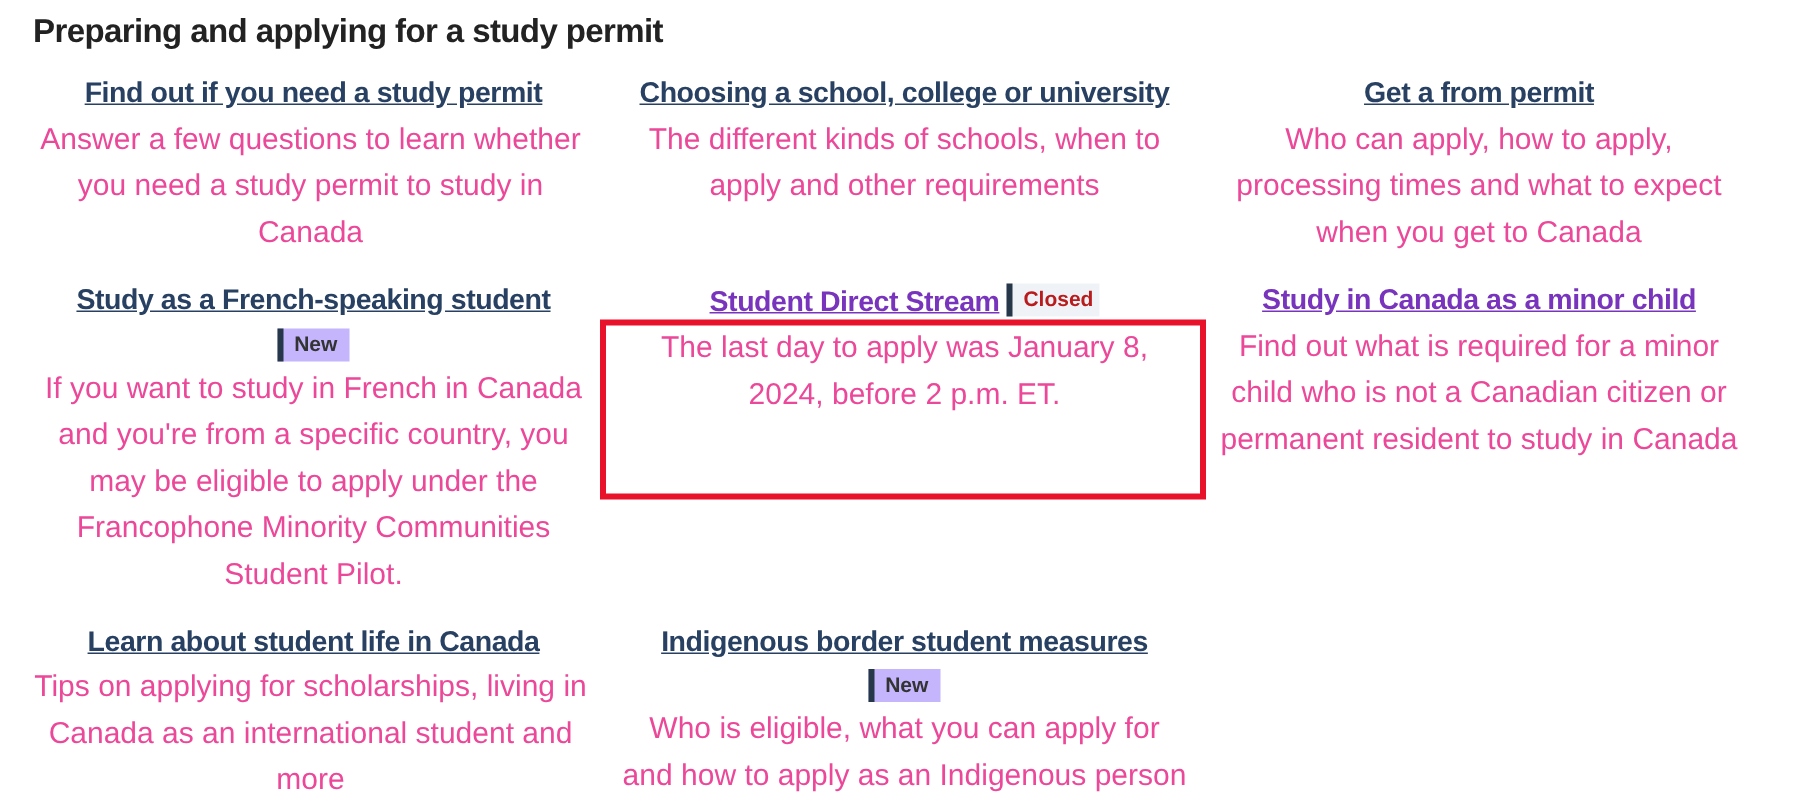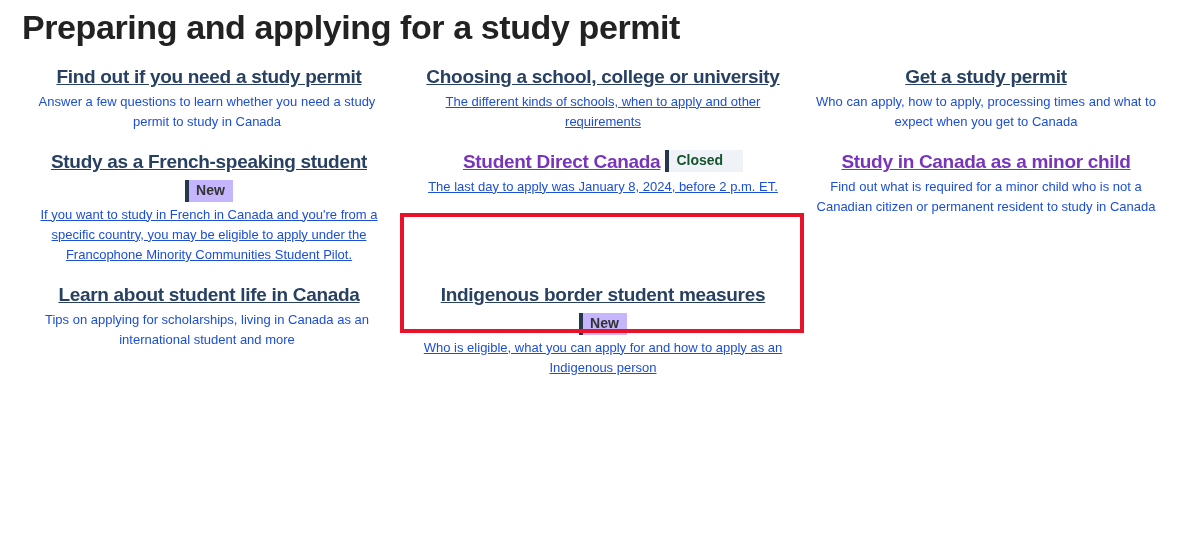--- a/index.html
+++ b/index.html
@@ -16,21 +16,21 @@
   }
   .page {
     position: relative;
     width: 1198px;
     height: 540px;
     box-sizing: border-box;
     padding: 0 18px;
   }
   .page-title {
     font-family: "Liberation Sans", sans-serif;
-    font-size: 34px;
+    font-size: 22px;
     font-weight: bold;
     color: #222222;
     letter-spacing: -0.4px;
     margin: 8px 0 18px 4px;
     line-height: 1.15;
   }
   .grid {
     display: grid;
     grid-template-columns: 396px 396px 1fr;
     column-gap: 0px;
@@ -51,48 +51,48 @@
     letter-spacing: -0.3px;
     line-height: 1.25;
     display: inline;
     cursor: pointer;
   }
   .card-link.visited {
     color: #7834bc;
   }
   .desc {
     font-family: "Liberation Sans", sans-serif;
-    font-size: 13px;
-    color: #1d4ed8;
+    font-size: 20px;
+    color: #ec4899;
     line-height: 1.55;
     margin-top: 3px;
     max-width: 370px;
   }
-  .desc.wide { max-width: 378px; text-decoration: underline; }
+  .desc.wide { max-width: 378px; }
   .badge-new {
     display: inline-block;
     font-family: "Liberation Sans", sans-serif;
     font-size: 14px;
     font-weight: bold;
     color: #333333;
     background: #c4b5fd;
     border-left: 4px solid #26374a;
     padding: 2px 8px 3px 7px;
     margin-top: 6px;
     line-height: 1.2;
   }
   .badge-closed {
     display: inline-block;
     font-family: "Liberation Sans", sans-serif;
     font-size: 14px;
     font-weight: bold;
-    color: #14532d;
+    color: #b91c1c;
     background: #eff3f7;
     border-left: 4px solid #26374a;
-    padding: 2px 20px 3px 7px;
+    padding: 2px 4px 3px 7px;
     line-height: 1.2;
     vertical-align: 3px;
     margin-left: 5px;
   }
   .highlight-box {
     position: absolute;
     left: 400px;
     top: 205px;
     width: 404px;
     height: 120px;
@@ -115,32 +115,32 @@
       <a class="card-link">Find out if you need a study permit</a>
       <div class="desc">Answer a few questions to learn whether you need a study permit to study in Canada</div>
     </div>
 
     <div class="cell c2">
       <a class="card-link">Choosing a school, college or university</a>
       <div class="desc wide">The different kinds of schools, when to apply and other requirements</div>
     </div>
 
     <div class="cell c3">
-      <a class="card-link">Get a study permit</a>
+      <a class="card-link">Get a from permit</a>
       <div class="desc">Who can apply, how to apply, processing times and what to expect when you get to Canada</div>
     </div>
 
     <div class="cell c1 row2">
       <a class="card-link">Study as a French-speaking student</a>
       <div><span class="badge-new">New</span></div>
       <div class="desc wide">If you want to study in French in Canada and you're from a specific country, you may be eligible to apply under the Francophone Minority Communities Student Pilot.</div>
     </div>
 
     <div class="cell c2 row2">
-      <a class="card-link visited">Student Direct Canada</a><span class="badge-closed">Closed</span>
+      <a class="card-link visited">Student Direct Stream</a><span class="badge-closed">Closed</span>
       <div class="desc wide">The last day to apply was January 8, 2024, before 2 p.m. ET.</div>
     </div>
 
     <div class="cell c3 row2">
       <a class="card-link visited">Study in Canada as a minor child</a>
       <div class="desc">Find out what is required for a minor child who is not a Canadian citizen or permanent resident to study in Canada</div>
     </div>
 
     <div class="cell c1">
       <a class="card-link">Learn about student life in Canada</a>

